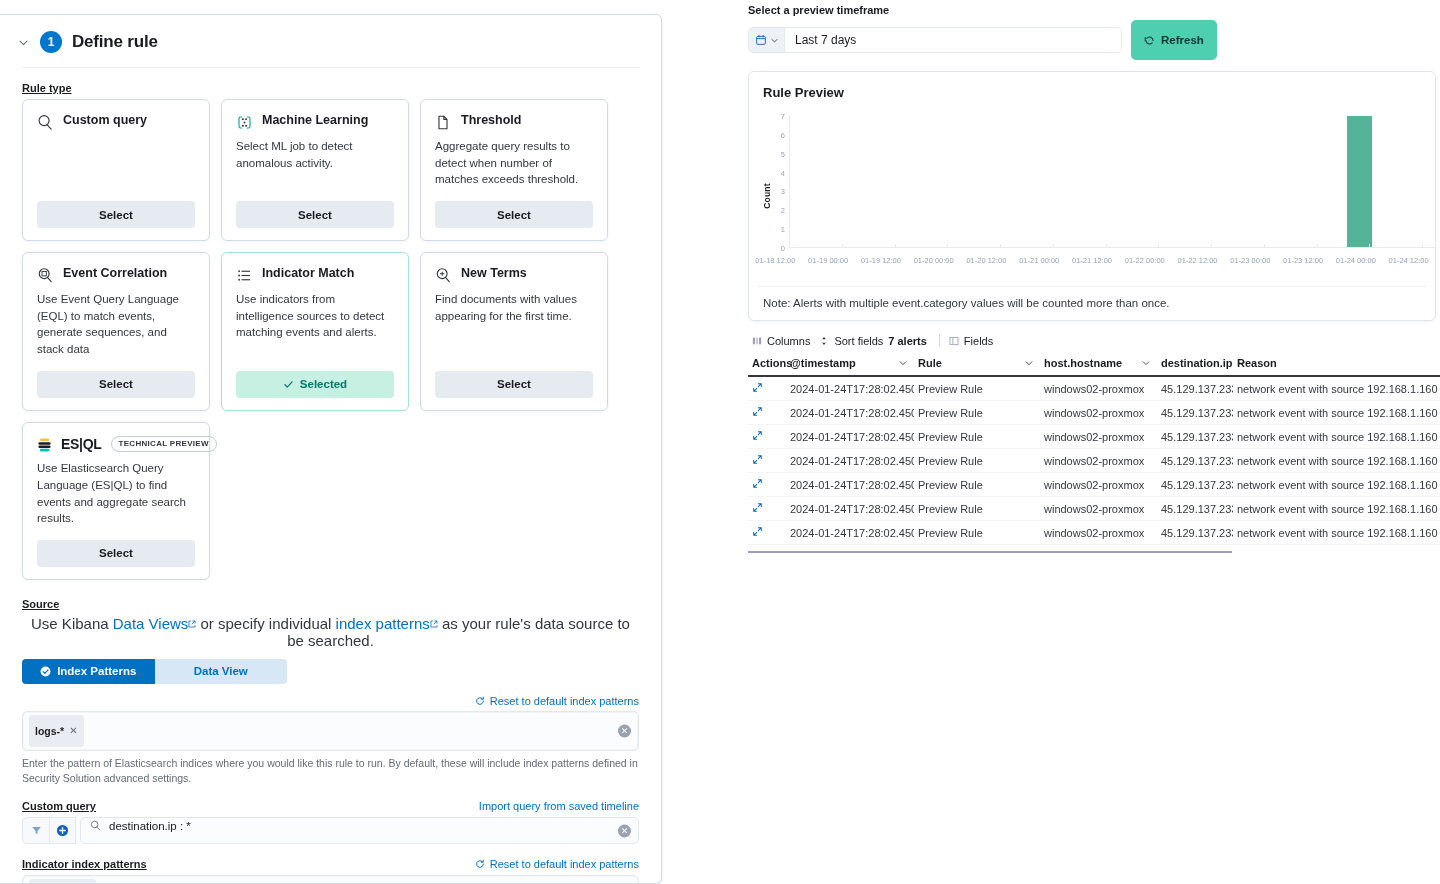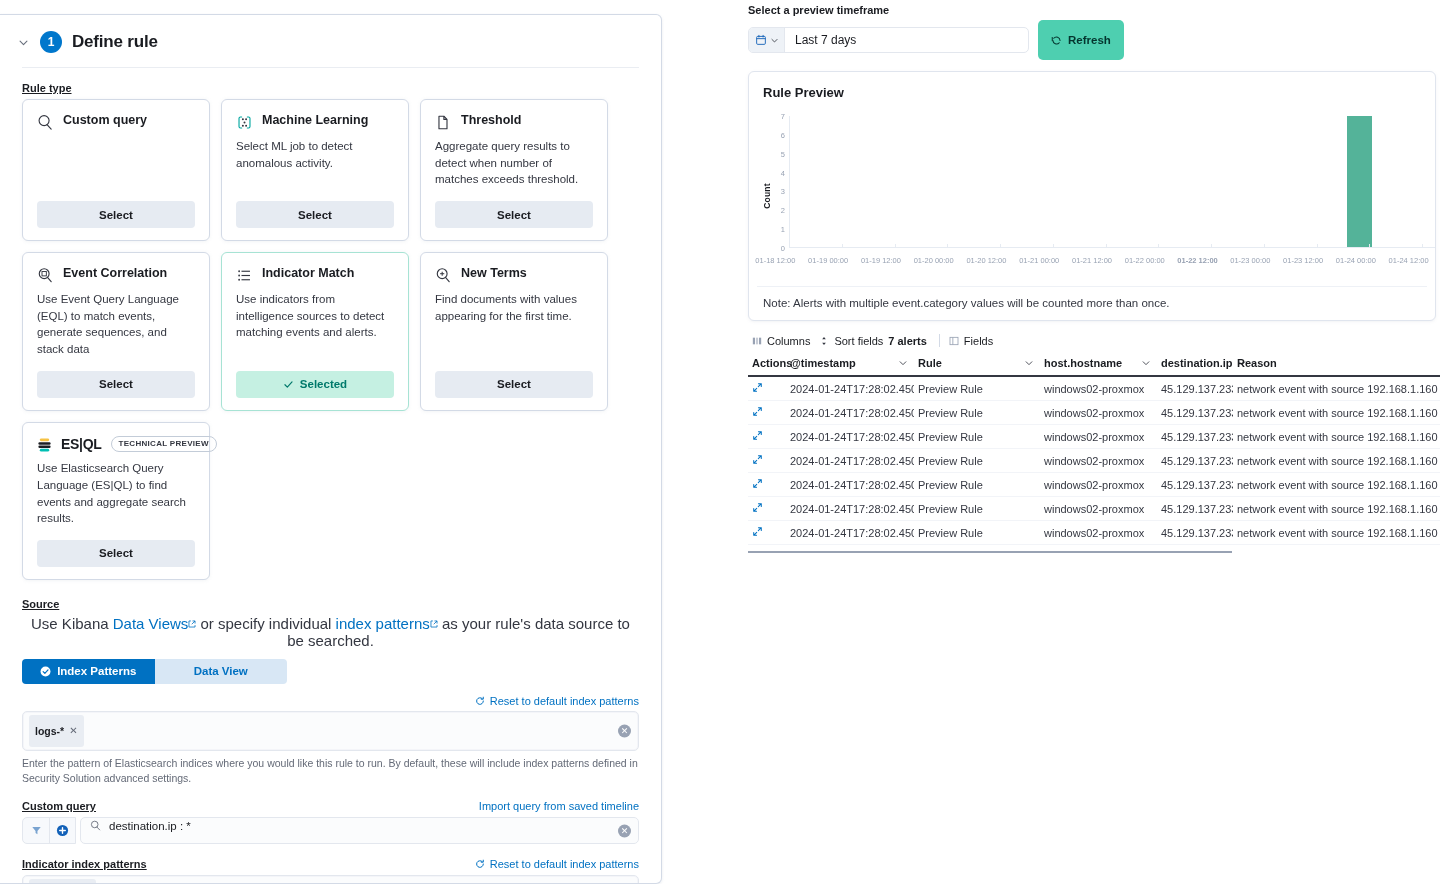--- a/index.html
+++ b/index.html
@@ -122,21 +122,21 @@
     flex:1; margin-left:4px; border:1px solid #e3e7ee; border-radius:5px;
     background:#fbfcfd; display:flex; align-items:center; gap:8px;
     padding:0 26px 10px 9px; position:relative; font-size:11.5px; color:#1a1c21;
   }
 
   
   #right-panel{ position:absolute; left:748px; top:0; width:692px; height:884px;}
   .tf-label{ font-size:11px; font-weight:700; color:#1a1c21; margin:4px 0 4px 0;}
   .tf-row{ display:flex; align-items:center; gap:9px; }
   .tf-picker{
-    display:flex; align-items:center; width:281px; height:26px;
+    display:flex; align-items:center; width:374px; height:26px;
     border-radius:5px; overflow:hidden;
     border:1px solid #e3e7ee; background:#fff;
   }
   .tf-cal{
     width:36px; height:100%; background:#eef2f7;
     display:flex; align-items:center; justify-content:center; gap:3px;
     border-right:1px solid #e3e7ee; cursor:pointer;
   }
   .tf-val{ flex:1; padding-left:10px; font-size:12px; color:#1a1c21;}
   .refresh-btn{
@@ -509,21 +509,21 @@
         <div class="xtick" style="left: 26.9231%;">01-20 00:00</div>
         <div class="xtick-mark" style="left: calc(23.0769% + 40px);"></div>
         <div class="xtick" style="left: 34.6154%;">01-20 12:00</div>
         <div class="xtick-mark" style="left: calc(30.7692% + 40px);"></div>
         <div class="xtick" style="left: 42.3077%;">01-21 00:00</div>
         <div class="xtick-mark" style="left: calc(38.4615% + 40px);"></div>
         <div class="xtick" style="left: 50%;">01-21 12:00</div>
         <div class="xtick-mark" style="left: calc(46.1538% + 40px);"></div>
         <div class="xtick" style="left: 57.6923%;">01-22 00:00</div>
         <div class="xtick-mark" style="left: calc(53.8462% + 40px);"></div>
-        <div class="xtick" style="left: 65.3846%; font-weight: bold;">01-22 12:00</div>
+        <div class="xtick" style="left: 65.3846%;">01-22 12:00</div>
         <div class="xtick-mark" style="left: calc(61.5385% + 40px);"></div>
         <div class="xtick" style="left: 73.0769%;">01-23 00:00</div>
         <div class="xtick-mark" style="left: calc(69.2308% + 40px);"></div>
         <div class="xtick" style="left: 80.7692%;">01-23 12:00</div>
         <div class="xtick-mark" style="left: calc(76.9231% + 40px);"></div>
         <div class="xtick" style="left: 88.4615%;">01-24 00:00</div>
         <div class="xtick-mark" style="left: calc(84.6154% + 40px);"></div>
         <div class="xtick" style="left: 96.1538%;">01-24 12:00</div>
         <div class="xtick-mark" style="left: calc(92.3077% + 40px);"></div>
       </div>

